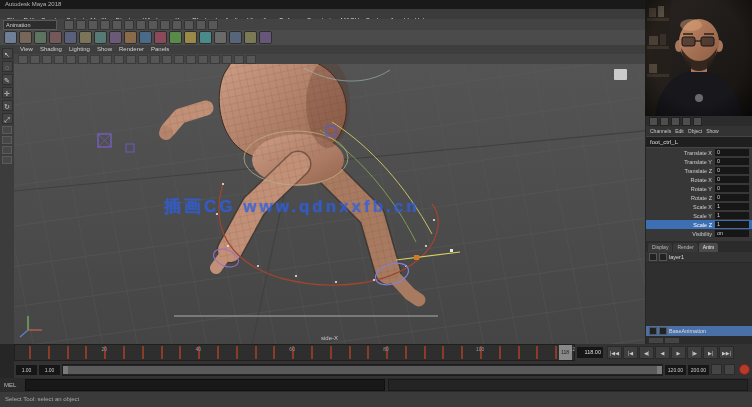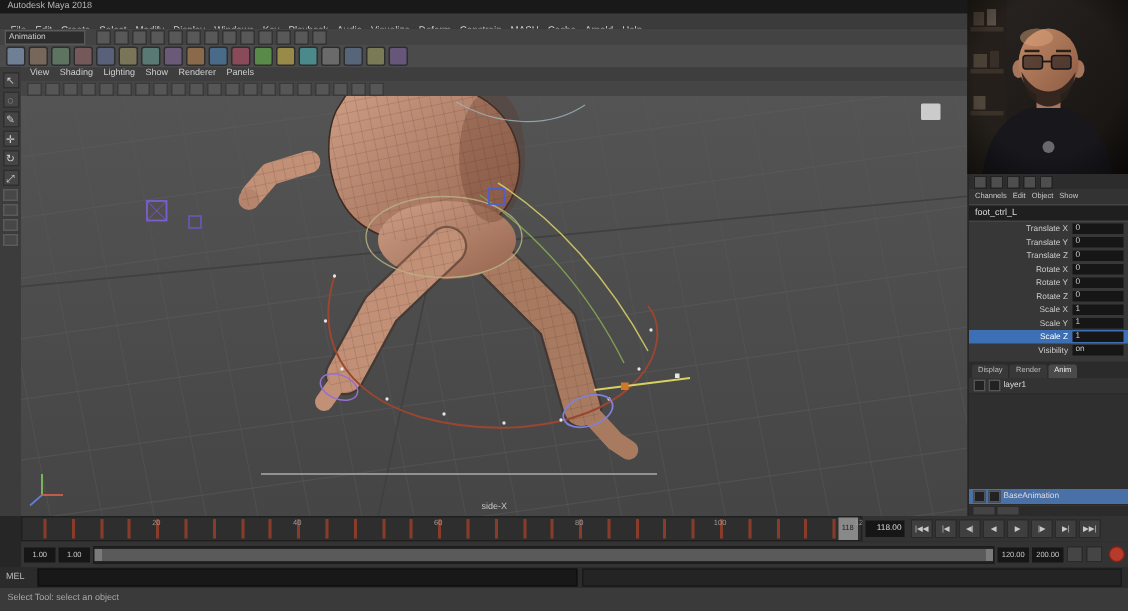--- a/index.html
+++ b/index.html
@@ -272,20 +272,21 @@
       </g>
       <rect x="312" y="62" width="10" height="10" stroke="#4c5fd6" fill="none" stroke-width="1.2"></rect>
       <path d="M160 252 H424" stroke="#bdbdbd" stroke-width="1" opacity="0.85"></path>
       <g stroke-width="1.2" fill="none">
         <path d="M14 266 V252" stroke="#7fbf5f"></path>
         <path d="M14 266 H28" stroke="#cf5f4f"></path>
         <path d="M14 266 L6 273" stroke="#5f7fcf"></path>
       </g>
     </svg>
 
+    <div id="watermark">插画CG www.qdnxxfb.cn</div>
     <div id="camera-label">side-X</div>
     <div id="inview-btn"></div>
   </div>
 
   <div id="dock">
     <div id="dock-toolbar">
         <div class="dicon"></div>
         <div class="dicon"></div>
         <div class="dicon"></div>
         <div class="dicon"></div>

